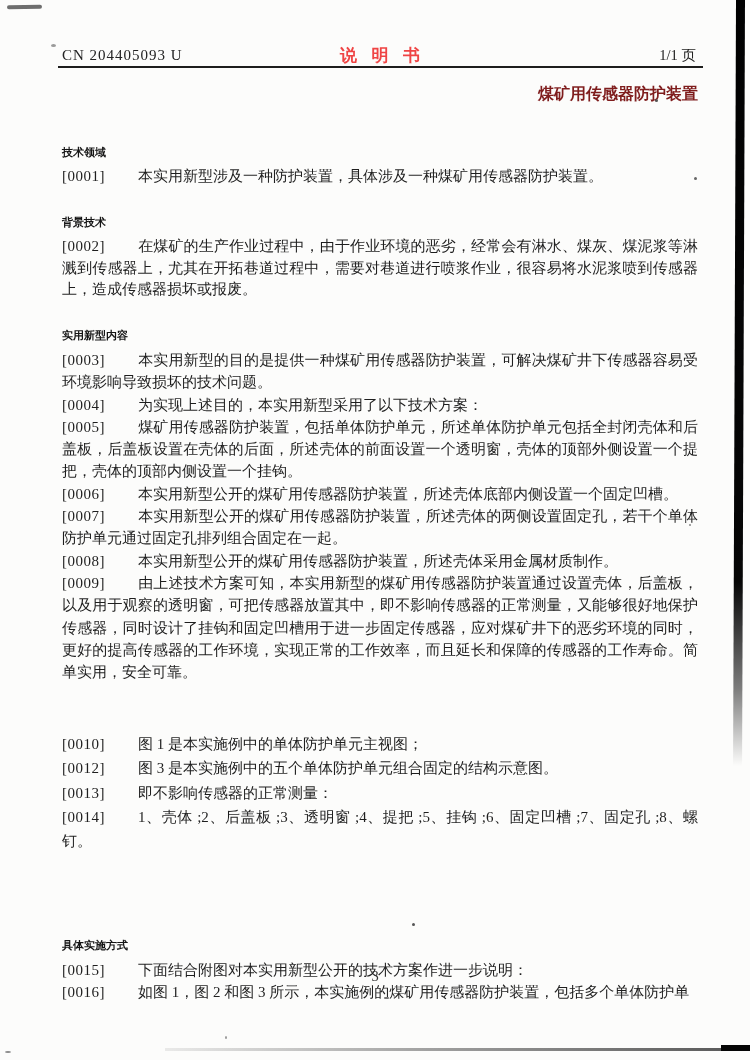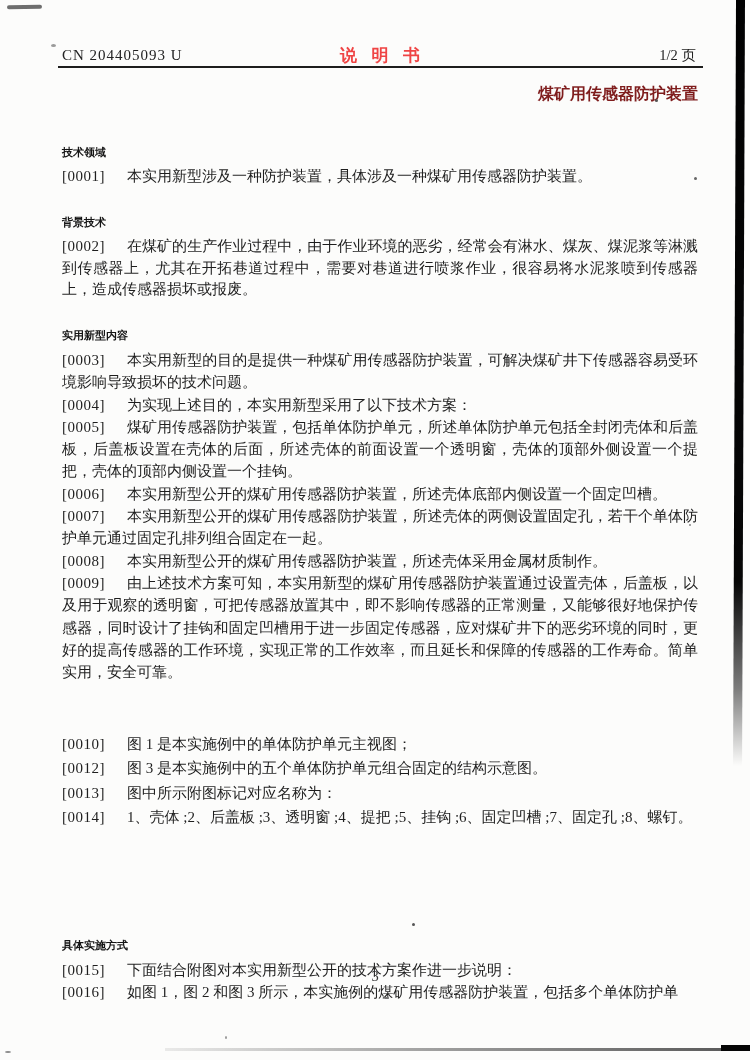--- a/index.html
+++ b/index.html
@@ -22,21 +22,21 @@
     font-size:17px;letter-spacing:0.85em;text-indent:0.85em;color:#ef4444;}
   .page-indicator{position:absolute;right:2px;top:2px;font-size:14.5px;color:#222;}
   .header-rule{position:absolute;left:58px;top:66px;width:645px;height:2px;background:#1d1d1d;}
   
   .doc-title{position:absolute;left:62px;top:84px;width:636px;text-align:right;
     font-size:16px;font-weight:bold;color:#7f1d1d;}
   
   .sec{position:absolute;left:62px;width:636px;}
   .sec-heading{margin:0 0 3px 0;font-size:11px;font-weight:bold;line-height:22px;color:#151515;}
   .para{margin:0;font-size:15px;text-align:justify;text-justify:inter-ideograph;color:#1e1e1e;}
-  .tag{display:inline-block;margin-right:22px;letter-spacing:0.5px;}
+  .tag{display:inline-block;margin-right:33px;letter-spacing:0.5px;}
   #sec-1{top:141px;}
   #sec-2{top:211px;}
   #sec-3{top:324px;}
   #sec-4{top:732px;}
   #sec-5{top:934px;}
   #sec-1 .para,#sec-2 .para{line-height:21.5px;}
   #sec-3 .para{line-height:22.3px;}
   #sec-4 .para{line-height:24.3px;}
   #sec-5 .para{line-height:22.4px;}
   
@@ -63,21 +63,21 @@
   .speck-g{left:5px;top:1051px;width:6px;height:2px;background:#8a8a8a;}
 </style>
 </head>
 <body>
 
 <div class="page">
 
   <div class="header-row">
     <span class="doc-number">CN 204405093 U</span>
     <span class="doc-type">说明书</span>
-    <span class="page-indicator">1/2 页</span>
+    <span class="page-indicator">1/1 页</span>
   </div>
   <div class="header-rule"></div>
 
   <div class="doc-title">煤矿用传感器防护装置</div>
 
   <div class="sec" id="sec-1">
     <h2 class="sec-heading">技术领域</h2>
     <p class="para"><span class="tag">[0001]</span><span>本实用新型涉及一种防护装置，具体涉及一种煤矿用传感器防护装置。</span></p>
   </div>
 
@@ -93,21 +93,21 @@
     <p class="para"><span class="tag">[0005]</span><span>煤矿用传感器防护装置，包括单体防护单元，所述单体防护单元包括全封闭壳体和后盖板，后盖板设置在壳体的后面，所述壳体的前面设置一个透明窗，壳体的顶部外侧设置一个提把，壳体的顶部内侧设置一个挂钩。</span></p>
     <p class="para"><span class="tag">[0006]</span><span>本实用新型公开的煤矿用传感器防护装置，所述壳体底部内侧设置一个固定凹槽。</span></p>
     <p class="para"><span class="tag">[0007]</span><span>本实用新型公开的煤矿用传感器防护装置，所述壳体的两侧设置固定孔，若干个单体防护单元通过固定孔排列组合固定在一起。</span></p>
     <p class="para"><span class="tag">[0008]</span><span>本实用新型公开的煤矿用传感器防护装置，所述壳体采用金属材质制作。</span></p>
     <p class="para"><span class="tag">[0009]</span><span>由上述技术方案可知，本实用新型的煤矿用传感器防护装置通过设置壳体，后盖板，以及用于观察的透明窗，可把传感器放置其中，即不影响传感器的正常测量，又能够很好地保护传感器，同时设计了挂钩和固定凹槽用于进一步固定传感器，应对煤矿井下的恶劣环境的同时，更好的提高传感器的工作环境，实现正常的工作效率，而且延长和保障的传感器的工作寿命。简单实用，安全可靠。</span></p>
   </div>
 
   <div class="sec" id="sec-4">
     <p class="para"><span class="tag">[0010]</span><span>图 1 是本实施例中的单体防护单元主视图；</span></p>
     <p class="para"><span class="tag">[0012]</span><span>图 3 是本实施例中的五个单体防护单元组合固定的结构示意图。</span></p>
-    <p class="para"><span class="tag">[0013]</span><span>图中所示附图标记对应名称为：</span></p>
+    <p class="para"><span class="tag">[0013]</span><span>即不影响传感器的正常测量：</span></p>
     <p class="para"><span class="tag">[0014]</span><span>1、壳体 ;2、后盖板 ;3、透明窗 ;4、提把 ;5、挂钩 ;6、固定凹槽 ;7、固定孔 ;8、螺钉。</span></p>
   </div>
 
   <div class="sec" id="sec-5">
     <h2 class="sec-heading">具体实施方式</h2>
     <p class="para"><span class="tag">[0015]</span><span>下面结合附图对本实用新型公开的技术方案作进一步说明：</span></p>
     <p class="para"><span class="tag">[0016]</span><span>如图 1，图 2 和图 3 所示，本实施例的煤矿用传感器防护装置，包括多个单体防护单</span></p>
   </div>
 
   <div class="page-number">3</div>

